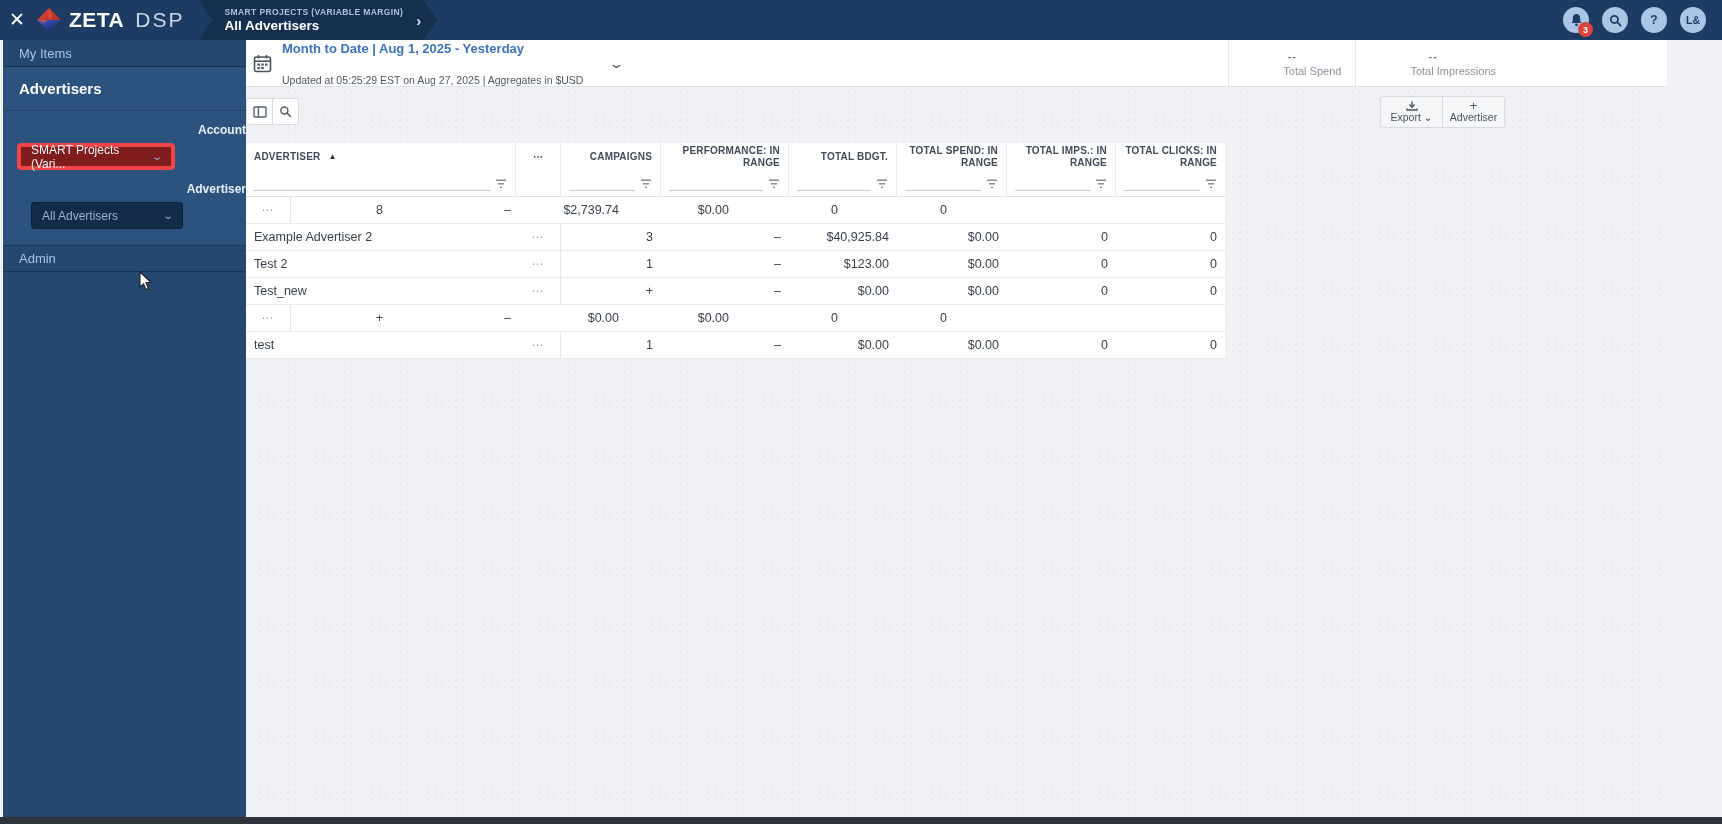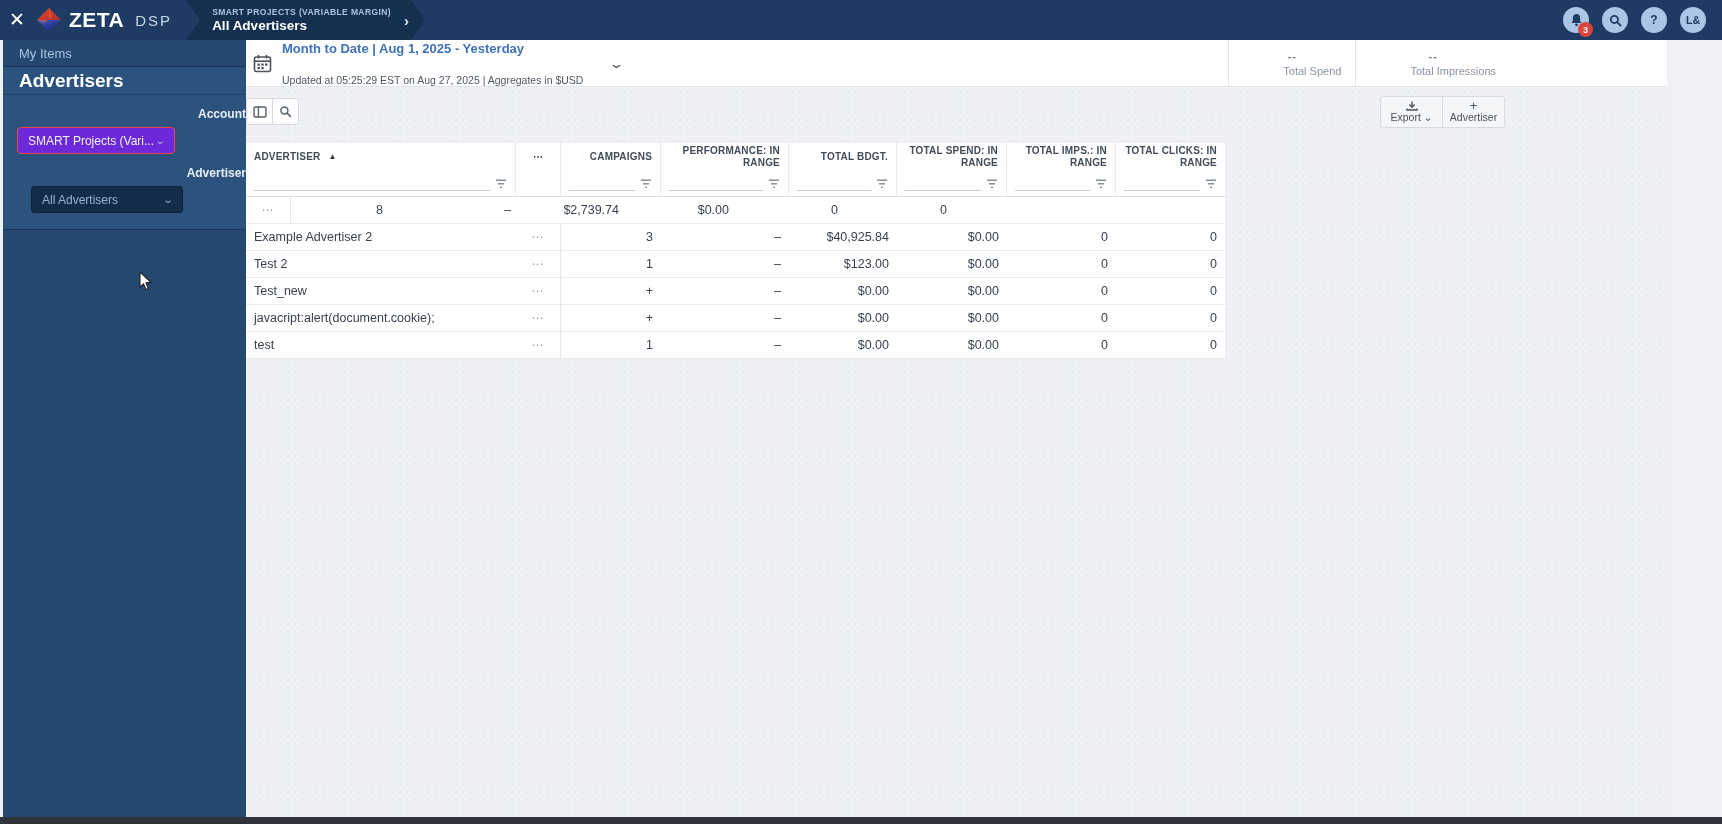--- a/index.html
+++ b/index.html
@@ -6,21 +6,21 @@
   html,body { width:1722px; height:824px; overflow:hidden; }
   body { font-family:"Liberation Sans", sans-serif; background:#EFF1F4; position:relative; }
 
   
   .topbar { position:absolute; left:0; top:0; width:1722px; height:40px;
             background:#1E3C63; display:flex; align-items:center; z-index:30; }
   .close-x { width:34px; text-align:center; color:#fff; font-size:19px; font-weight:300;
              cursor:pointer; line-height:40px; }
   .brand { display:flex; align-items:center; gap:7px; margin-left:2px; }
   .brand-zeta { color:#fff; font-size:21px; font-weight:800; letter-spacing:.5px; }
-  .brand-dsp  { color:#C9D6E6; font-size:15px; font-weight:400; letter-spacing:2px; margin-left:4px; }
+  .brand-dsp  { color:#C9D6E6; font-size:21px; font-weight:400; letter-spacing:2px; margin-left:4px; }
   .ribbon { position:relative; margin-left:14px; height:40px; min-width:192px;
             background:#152F4E; display:flex; flex-direction:column; justify-content:center;
             padding:0 34px 0 26px;
             clip-path:polygon(0 0, calc(100% - 14px) 0, 100% 50%, calc(100% - 14px) 100%, 0 100%, 14px 50%); }
   .crumb-small { color:#AFC3DC; font-size:8.5px; letter-spacing:.4px; font-weight:600; }
   .crumb-big   { color:#FFFFFF; font-size:13.5px; font-weight:700; margin-top:1px; }
   .crumb-chev  { position:absolute; right:16px; top:50%; transform:translateY(-50%);
                  color:#D7E2EF; font-size:15px; font-weight:700; }
   .topbar-right { margin-left:auto; display:flex; align-items:center; gap:13px; padding-right:16px; }
   .circle-btn { width:26px; height:26px; border-radius:50%; background:#AAC6E6; color:#1D3C63;
@@ -30,28 +30,28 @@
            background:#D9453C; color:#fff; font-size:9px; font-weight:700;
            display:flex; align-items:center; justify-content:center; }
 
   
   .sidebar { position:absolute; left:3px; top:40px; width:243px; height:777px;
              background:#24486F; z-index:20; }
   .side-row { height:27px; display:flex; align-items:center; padding:0 16px;
               color:#A9C4E1; font-size:13px; cursor:pointer; }
   .side-row.first { border-bottom:1px solid rgba(12,33,58,.55); }
   .adv-section { background:#2B537E; border-bottom:1px solid rgba(12,33,58,.55); padding-bottom:16px; }
-  .adv-title { height:28px; display:flex; align-items:center; padding:0 16px;
-               color:#FFFFFF; font-size:19px; font-weight:700; cursor:pointer;
+  .adv-title { height:44px; display:flex; align-items:center; padding:0 16px;
+               color:#FFFFFF; font-size:15px; font-weight:700; cursor:pointer;
                border-bottom:1px solid rgba(12,33,58,.35); }
   .field-label { color:#E6EEF6; font-size:12px; font-weight:700; margin:12px 0 6px 14px;text-align:right; }
   .field-label.indent { margin-left:28px; }
   .dd { height:27px; border-radius:4px; display:flex; align-items:center;
         justify-content:space-between; padding:0 10px; font-size:12px; cursor:pointer; }
-  .dd1 { margin-left:14px; width:158px; background:#6d28d9; border:1px solid #ef4444; color:#ECF3FA; }
+  .dd1 { margin-left:14px; width:158px; background:#7f1d1d; border:4px solid #ef4444; color:#ECF3FA; }
   .dd2 { margin-left:28px; width:152px; background:#122C4A; border:1px solid rgba(9,26,46,.6); color:#9DB3CC; }
   .dd-chev { font-size:10px; color:#9FB7D2; transform:scaleX(1.4); }
   .admin-row { height:26px; display:flex; align-items:center; padding:0 16px; color:#A9C4E1;
                font-size:13px; cursor:pointer; border-bottom:1px solid rgba(12,33,58,.55); }
 
   
   .main { position:absolute; left:243px; top:40px; width:1424px; height:777px;
           background:#EFF1F4;
           background-image:radial-gradient(#E5E8EC 1px, transparent 1px);
           background-size:7px 7px; }
@@ -178,20 +178,23 @@
     <div class="dd dd1">
       <span>SMART Projects (Vari...</span>
       <span class="dd-chev">⌄</span>
     </div>
     <div class="field-label indent">Advertiser</div>
     <div class="dd dd2">
       <span>All Advertisers</span>
       <span class="dd-chev" style="color:#8FA7C2">⌄</span>
     </div>
   </div>
+  <div class="admin-row">
+    <span>Admin</span>
+  </div>
 </aside>
 
 <main class="main">
 
   <div class="datebar">
     <div class="cal-wrap">
       <svg width="19" height="19" viewBox="0 0 19 19">
         <rect x="1.5" y="3" width="16" height="14.5" rx="2" fill="none" stroke="#4A525C" stroke-width="1.6"></rect>
         <line x1="1.5" y1="7.2" x2="17.5" y2="7.2" stroke="#4A525C" stroke-width="1.6"></line>
         <line x1="5.5" y1="1" x2="5.5" y2="4.5" stroke="#4A525C" stroke-width="1.6"></line>
@@ -365,21 +368,20 @@
     <div class="cell c1">⋯</div>
     <div class="cell c2 num">+</div>
     <div class="cell c3 num">–</div>
     <div class="cell c4 num">$0.00</div>
     <div class="cell c5 num">$0.00</div>
     <div class="cell c6 num">0</div>
     <div class="cell c7 num">0</div>
   </div>
 
   <div class="row drow">
-    <div class="cell c0 adv-name">javacript:alert(document.cookie);</div>
     <div class="cell c1">⋯</div>
     <div class="cell c2 num">+</div>
     <div class="cell c3 num">–</div>
     <div class="cell c4 num">$0.00</div>
     <div class="cell c5 num">$0.00</div>
     <div class="cell c6 num">0</div>
     <div class="cell c7 num">0</div>
   </div>
 
   <div class="row drow">

